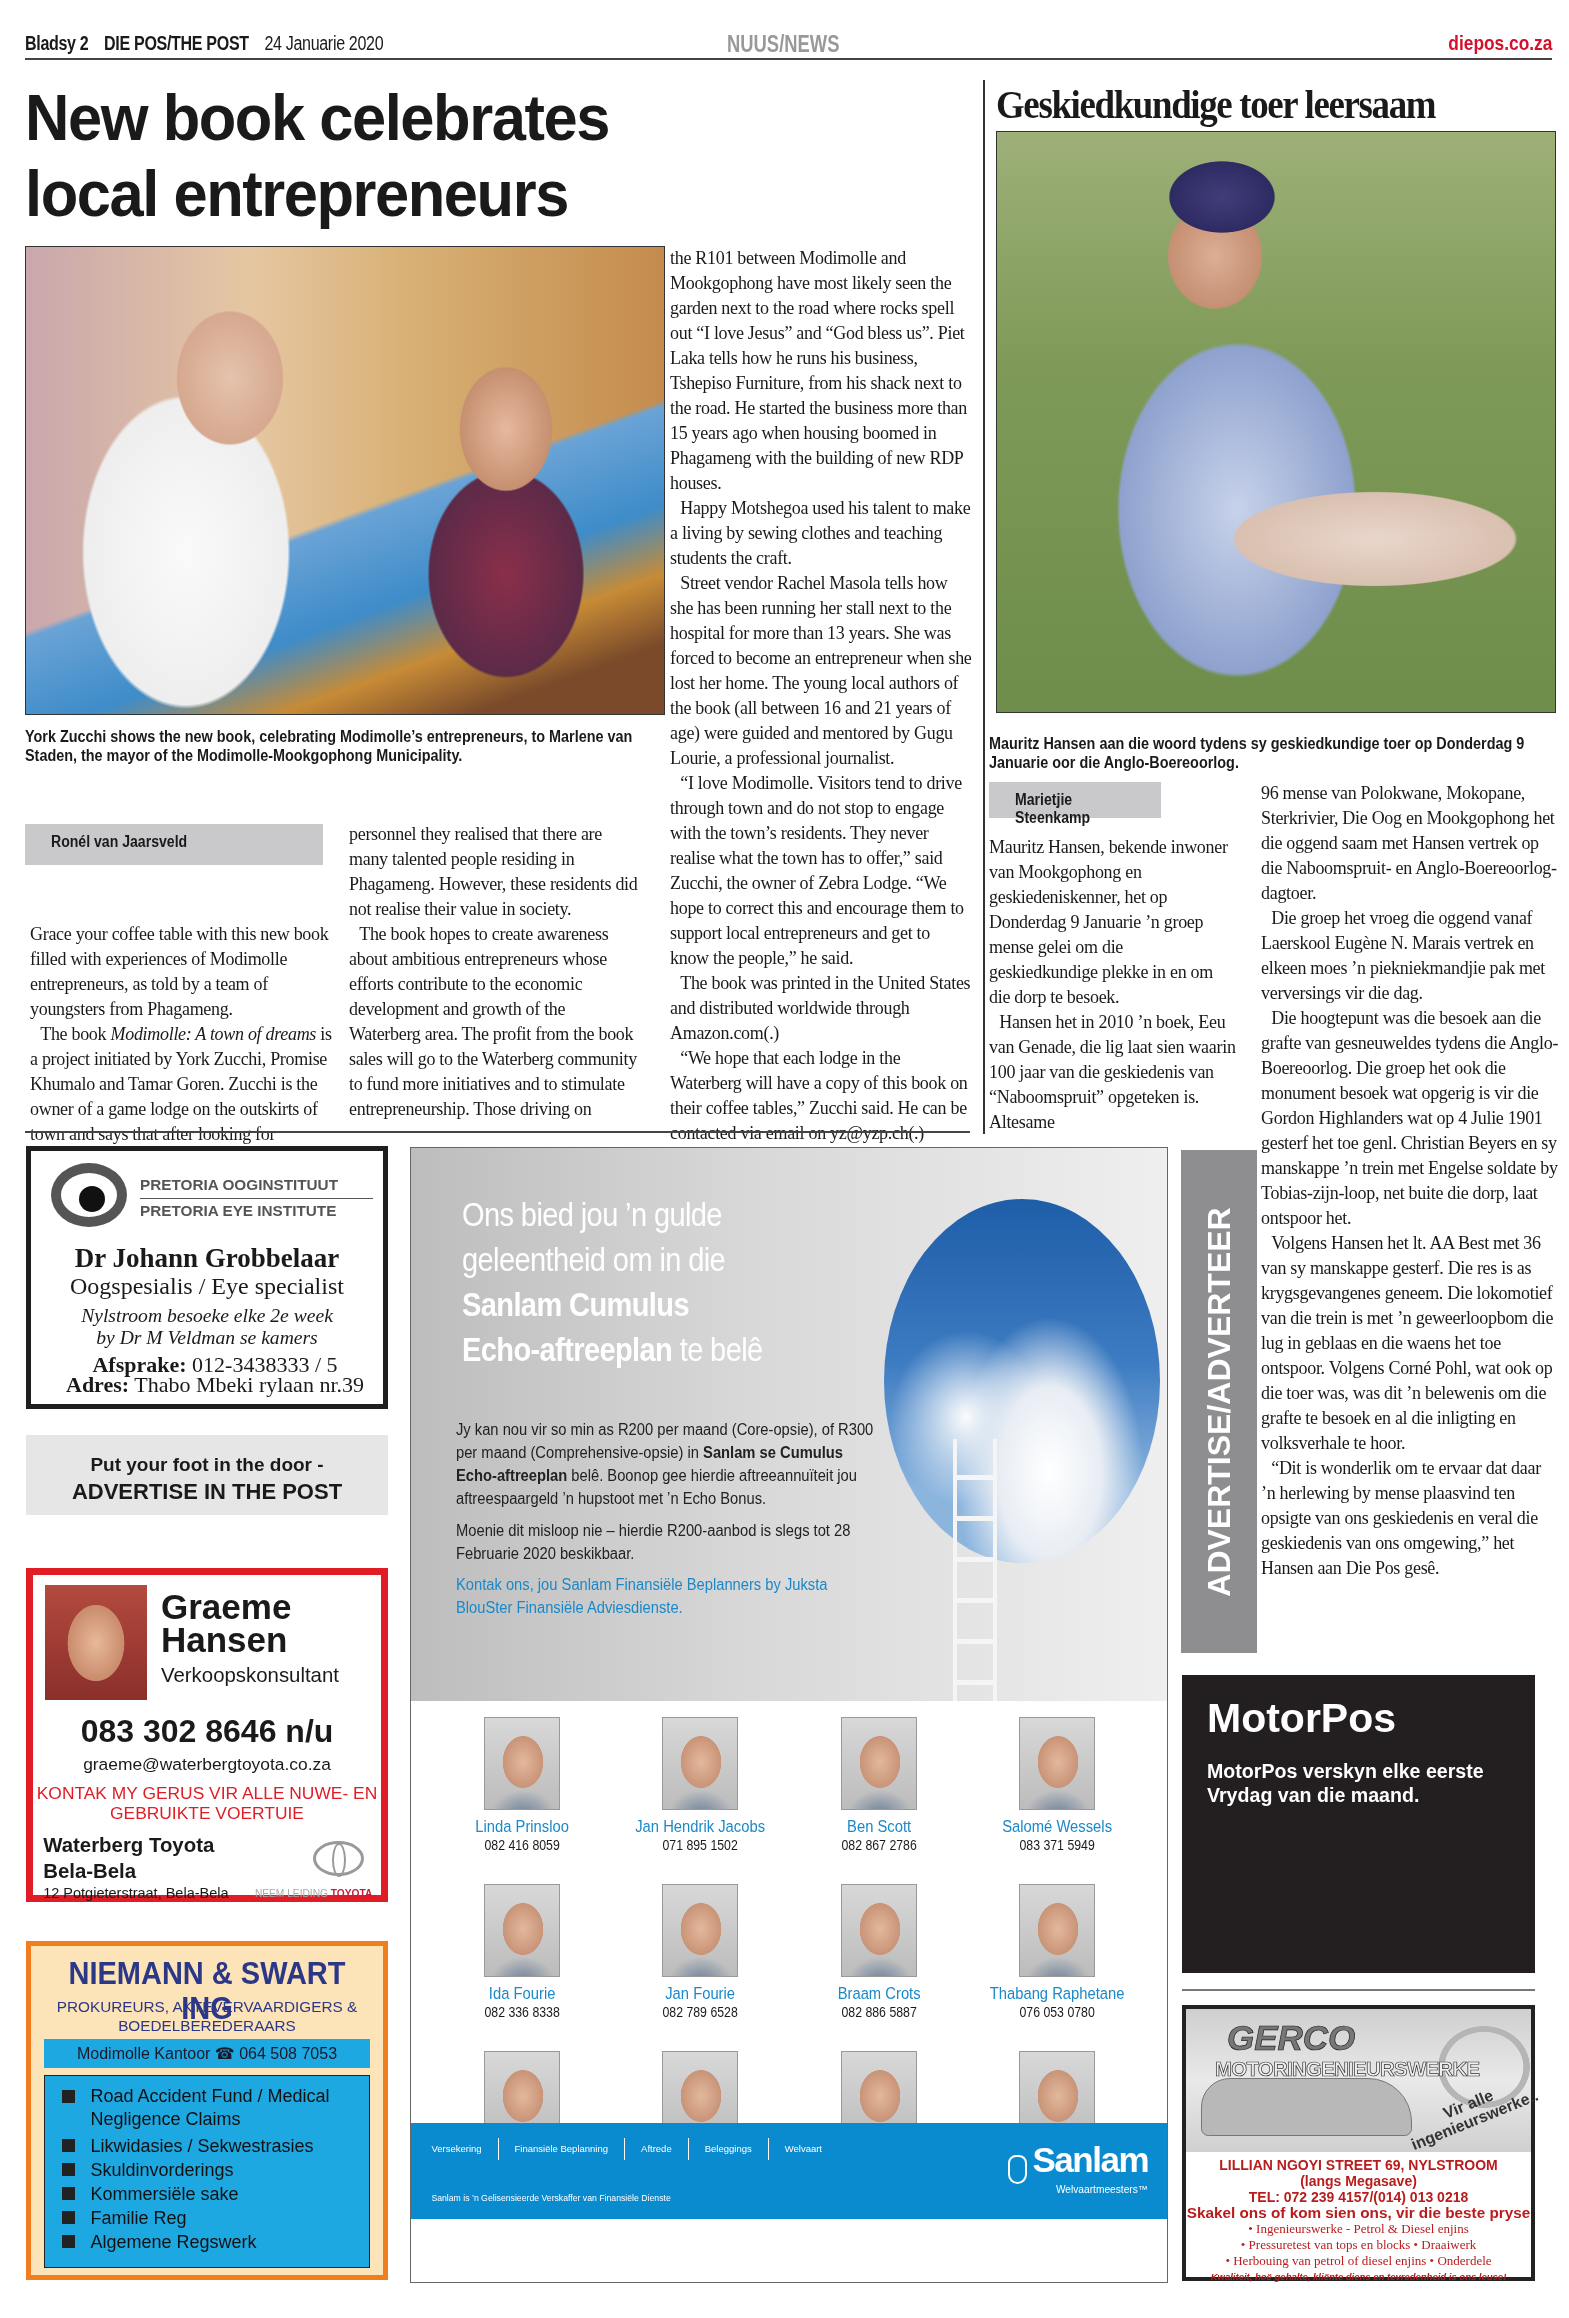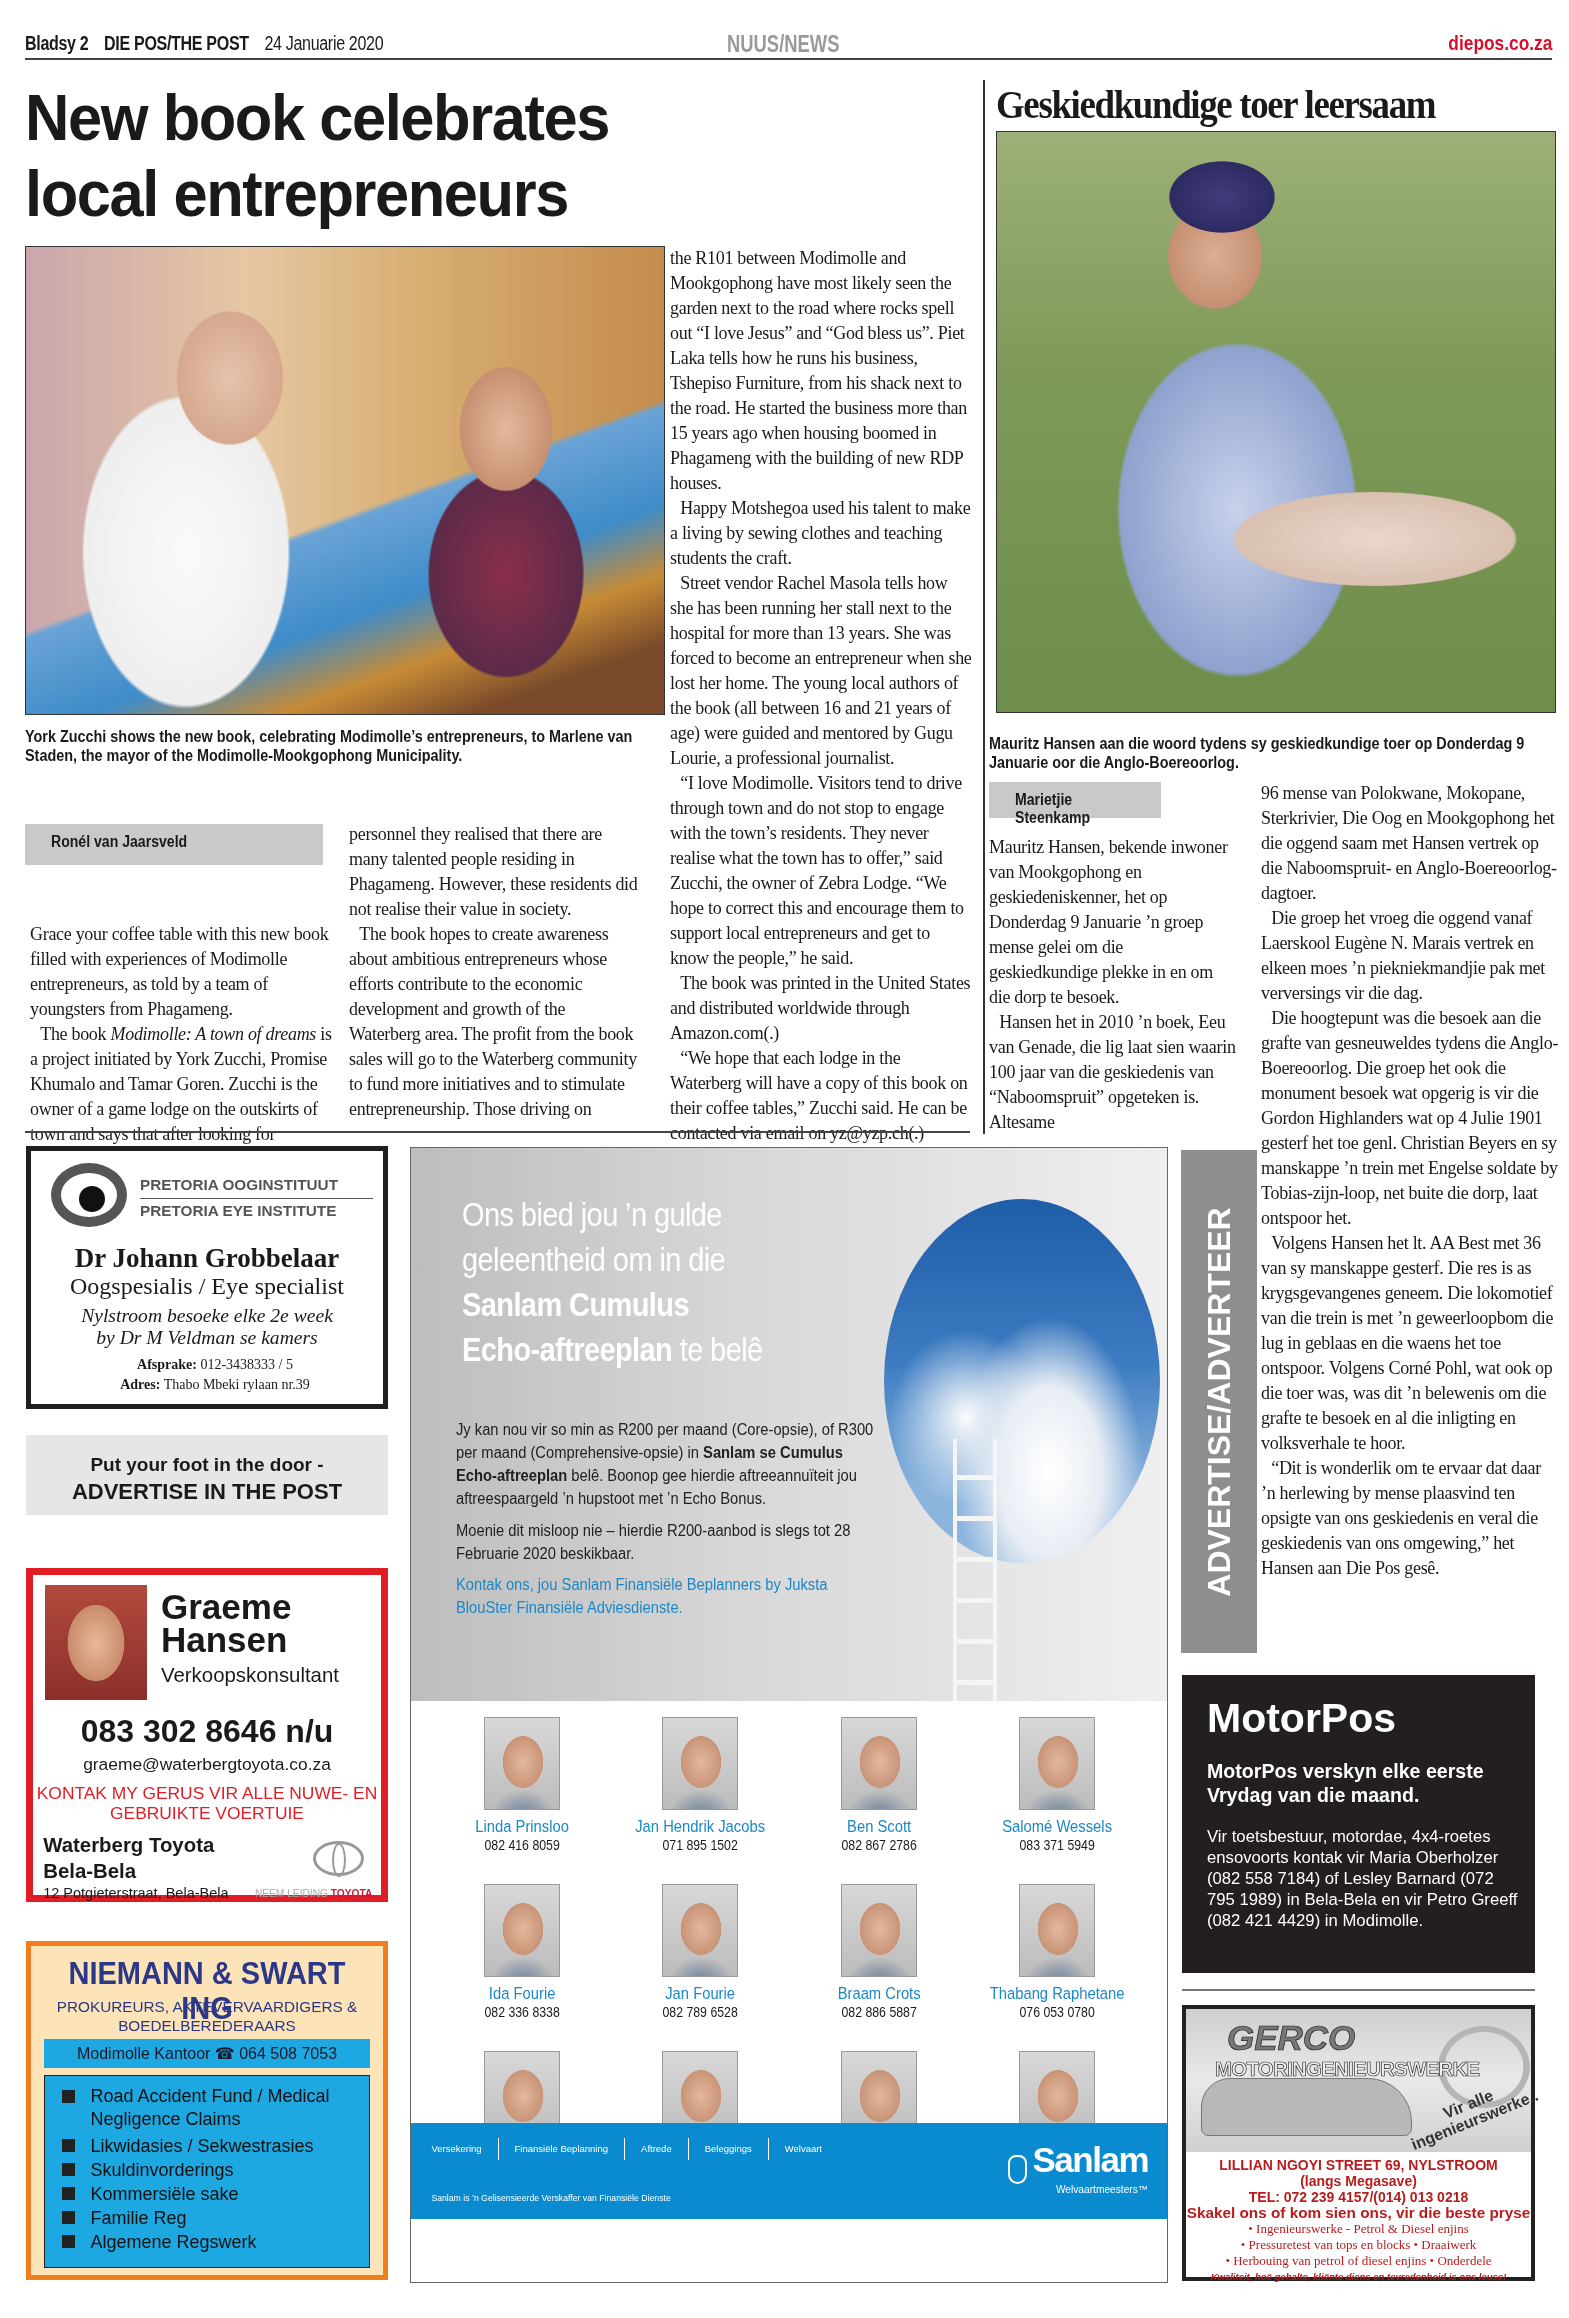--- a/index.html
+++ b/index.html
@@ -53,21 +53,21 @@
 
   
   .ad-eye { left: 26px; top: 1146px; width: 362px; height: 263px; border: 5.8px solid #1f1f1f; background: #fff; text-align: center; }
   .ad-eye .logo { position: absolute; left: 20.4px; top: 11.6px; width: 76px; height: 64px; border-radius: 50%; border: 10.2px solid #555; }
   .ad-eye .logo::after { content: ""; position: absolute; left: 17.4px; top: 13px; width: 26px; height: 26px; border-radius: 50%; background: #111; }
   .ad-eye .inst { position: absolute; left: 109px; top: 23px; width: 233px; font-family: "Liberation Sans", sans-serif; font-weight: bold; font-size: 15.3px; color: #555; text-align: left; line-height: 22px; }
   .ad-eye .inst .l1 { border-bottom: 1.5px solid #555; padding-bottom: 1.5px; margin-bottom: 1.5px; }
   .ad-eye .doc { position: absolute; left: 0; right: 0; top: 92px; font-weight: bold; font-size: 27px; }
   .ad-eye .spec { position: absolute; left: 0; right: 0; top: 122px; font-size: 24px; }
   .ad-eye .visit { position: absolute; left: 0; right: 0; top: 154px; font-style: italic; font-size: 19.6px; line-height: 22px; }
-  .ad-eye .contact { position: absolute; left: 16px; right: 0; top: 204px; font-size: 14px; line-height: 19.6px; }
+  .ad-eye .contact { position: absolute; left: 16px; right: 0; top: 204px; font-size: 22px; line-height: 19.6px; }
   .ad-eye .contact b { font-weight: bold; }
 
   .ad-foot { left: 26px; top: 1435px; width: 362px; height: 80px; background: #e6e6e6; text-align: center; font-family: "Liberation Sans", sans-serif; font-weight: bold; }
   .ad-foot .l1 { padding-top: 19px; font-size: 19px; }
   .ad-foot .l2 { font-size: 22px; margin-top: 2.9px; }
 
   .ad-toyota { left: 26px; top: 1568px; width: 362px; height: 334px; border: 7.3px solid #e01d25; background: #fff; font-family: "Liberation Sans", sans-serif; }
   .ad-toyota .pic { position: absolute; left: 11.6px; top: 10.2px; width: 102px; height: 115px; background: radial-gradient(ellipse 35px 47px at 51px 58px, #e8b89a 0%, #c98c6c 80%, transparent 82%), linear-gradient(180deg, #b34a3e, #8b2f2b); }
   .ad-toyota .name { position: absolute; left: 128px; top: 14.5px; font-weight: bold; font-size: 35px; line-height: 33px; }
   .ad-toyota .role { position: absolute; left: 128px; top: 89px; font-size: 20.4px; }
@@ -350,21 +350,20 @@
   </div>
 </div>
 
 <div class="abs vbar">
   <span>ADVERTISE/ADVERTEER</span>
 </div>
 
 <div class="abs motorpos">
   <div class="t">MotorPos</div>
   <div class="s">MotorPos verskyn elke eerste Vrydag van die maand.</div>
-  <div class="b">Vir toetsbestuur, motordae, 4x4-roetes ensovoorts kontak vir Maria Oberholzer (082 558 7184) of Lesley Barnard (072 795 1989) in Bela-Bela en vir Petro Greeff (082 421 4429) in Modimolle.</div>
 </div>
 <div class="abs" style="left:1182px; top:1989px; width:353px; height:1.5px; background:#777;"></div>
 
 <div class="abs gerco">
   <div class="img">
     <div class="car"></div>
     <div class="g1">GERCO</div>
     <div class="g2">MOTORINGENIEURSWERKE</div>
     <div class="g3">Vir alle ingenieurswerke..</div>
   </div>

